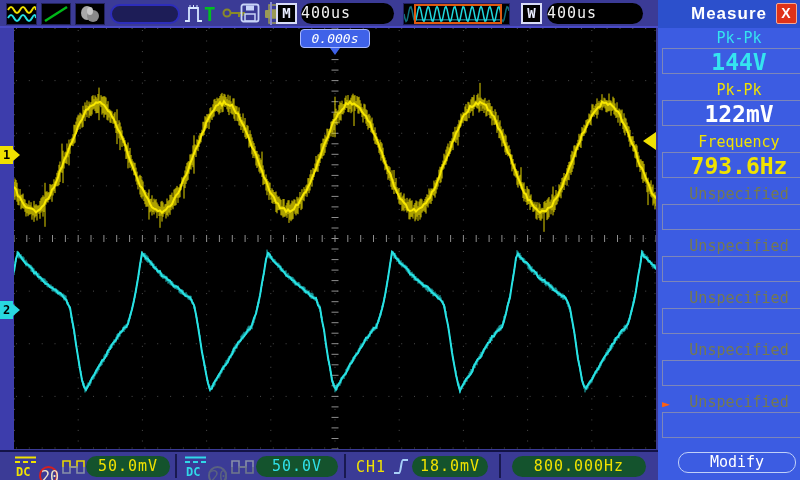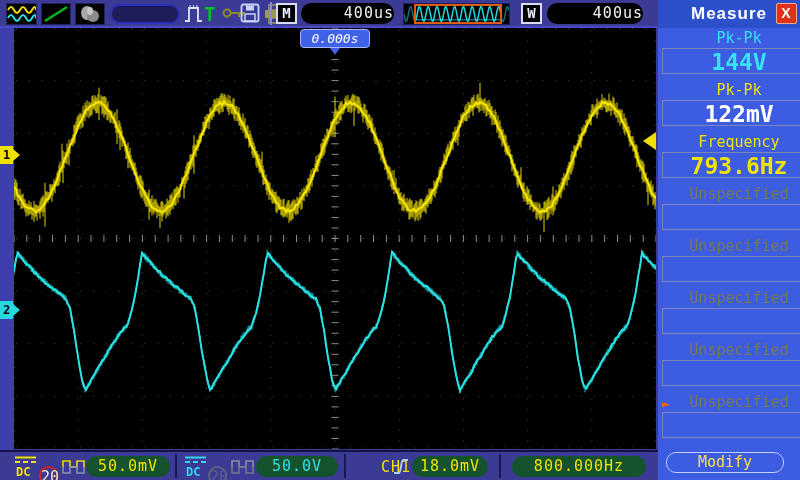--- a/index.html
+++ b/index.html
@@ -10,21 +10,21 @@
            border-bottom:2px solid #4a4ac6;box-sizing:border-box;}
   .icon-box{position:absolute;top:3px;height:22px;background:#000;border:1px solid #23235e;box-sizing:border-box;}
   .tfield{position:absolute;left:110px;top:4px;width:70px;height:20px;background:#1d1d57;
           border:2px solid #2d2dbb;border-radius:10px;box-sizing:border-box;}
   .tool-ico{position:absolute;top:3px;}
   .tletter{position:absolute;left:204px;top:2px;font:bold 19px/24px "DejaVu Sans Mono",monospace;color:#00c020;}
   .tsep{position:absolute;left:270px;top:2px;width:2px;height:23px;background:#8a8ad0;}
   .mwbox{position:absolute;top:3px;width:21px;height:21px;background:#000;border:2px solid #d8dcf8;
          color:#e9edff;font:bold 14px/17px "DejaVu Sans Mono",monospace;text-align:center;box-sizing:border-box;}
   .oval{position:absolute;top:3px;height:21px;background:#000;border-radius:11px;color:#f2f2f2;
-        font-size:15px;line-height:21px;text-align:right;letter-spacing:1px;}
+        font-size:15px;line-height:21px;text-align:left;letter-spacing:1px;}
   .preview{position:absolute;left:403px;top:3px;width:107px;height:22px;background:#000;border:1px solid #202060;box-sizing:border-box;}
   
   .leftstrip{position:absolute;left:0;top:28px;width:14px;height:422px;background:#3d3dac;}
   #grat{position:absolute;left:14px;top:28px;width:642px;height:421px;background:#000;display:block;}
   .t0tag{position:absolute;left:300px;top:29px;width:70px;height:19px;background:#3f62e8;border:1px solid #a8b8ff;
          border-radius:4px;color:#fff;font-size:13px;line-height:17px;text-align:center;box-sizing:border-box;font-style:italic;}
   .t0tri{position:absolute;left:330px;top:48px;width:0;height:0;border-top:7px solid #3f62e8;
          border-left:5px solid transparent;border-right:5px solid transparent;}
   .chmark{position:absolute;left:0;width:13px;height:18px;color:#000;
           font:bold 12px/18px "DejaVu Sans Mono",monospace;text-align:center;}
@@ -37,31 +37,31 @@
   .panel-title{position:relative;height:28px;background:#2c50cc;color:#fff;text-align:center;
                font:bold 17px/28px "Liberation Sans",sans-serif;letter-spacing:1px;}
   .xbtn{position:absolute;right:3px;top:3px;width:21px;height:21px;background:#e03218;border:1px solid #f4a896;
         color:#fff;font:bold 14px/19px "Liberation Sans",sans-serif;text-align:center;border-radius:2px;box-sizing:border-box;cursor:default;}
   #measure-items{position:absolute;left:0;top:30px;width:162px;}
   .m-item{height:52px;}
   .m-label{position:relative;height:17px;font-size:15px;line-height:17px;text-align:center;}
   .m-arrow{position:absolute;left:4px;top:1px;color:#ff5f10;font-size:13px;}
   .m-box{margin:1px 4px 0 4px;height:26px;border:1px solid #7d86b8;font-size:23px;line-height:26px;
          font-weight:bold;text-align:center;box-sizing:border-box;}
-  .modify{position:absolute;left:8px;top:452px;width:118px;height:21px;border:1px solid #c0d0f8;border-radius:10px;
-          color:#fde047;font-size:15px;line-height:19px;text-align:center;box-sizing:border-box;}
+  .modify{position:absolute;left:20px;top:452px;width:118px;height:21px;border:1px solid #c0d0f8;border-radius:10px;
+          color:#ffffff;font-size:15px;line-height:19px;text-align:center;box-sizing:border-box;}
   
   .bbar{position:absolute;left:0;top:450px;width:658px;height:30px;background:#3b3b96;
         border-top:2px solid #131347;box-sizing:border-box;}
   .boval{position:absolute;top:4px;height:21px;background:#14532d;border-radius:11px;text-align:center;
          font-size:15px;line-height:21px;letter-spacing:1px;}
   .vsep{position:absolute;top:2px;width:2px;height:24px;background:#191950;}
   .bwcircle{position:absolute;top:14px;width:19px;height:19px;border-radius:50%;border:2px solid #d42020;
             color:#f0e6c8;font-size:15px;line-height:19px;text-align:center;box-sizing:border-box;}
-  .chsrc{position:absolute;top:6px;font-size:15px;color:#f0e200;letter-spacing:1px;margin-left:25px;}
+  .chsrc{position:absolute;top:6px;font-size:15px;color:#f0e200;letter-spacing:1px;}
 </style>
 </head>
 <body>
 
 <div id="scope">
 
   <div class="toolbar">
     <div class="icon-box" style="left:6px;width:31px;">
       <svg width="29" height="20">
         <path d="M1 6 Q4 0 7 6 T13 6 T19 6 T25 6 T29 6" stroke="#f0e000" stroke-width="2" fill="none"></path>

